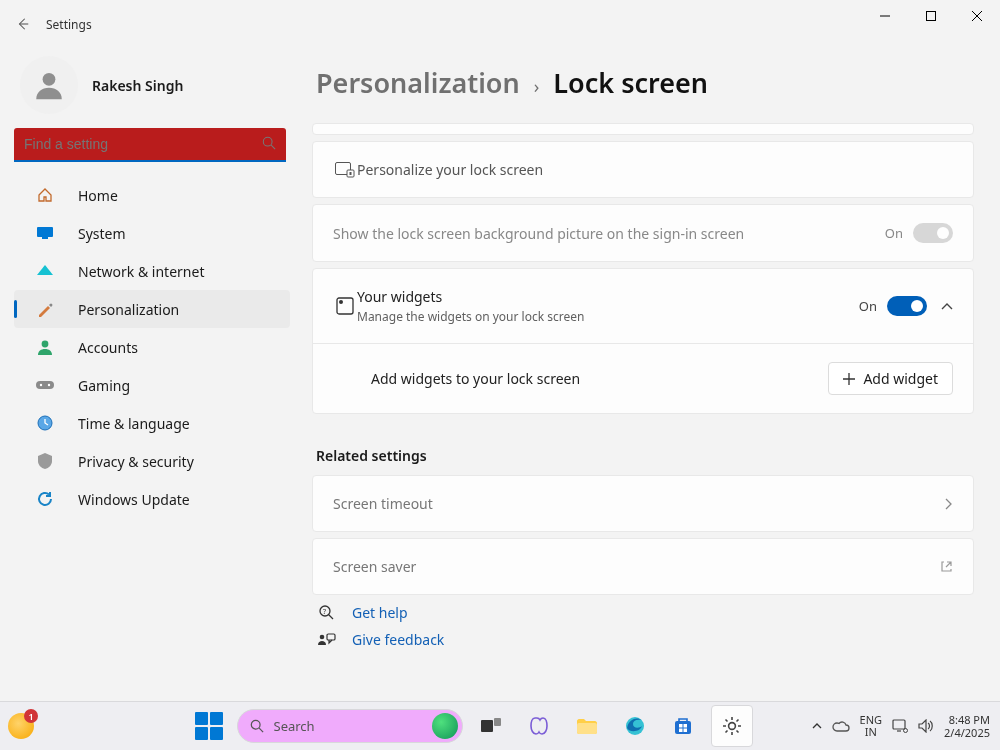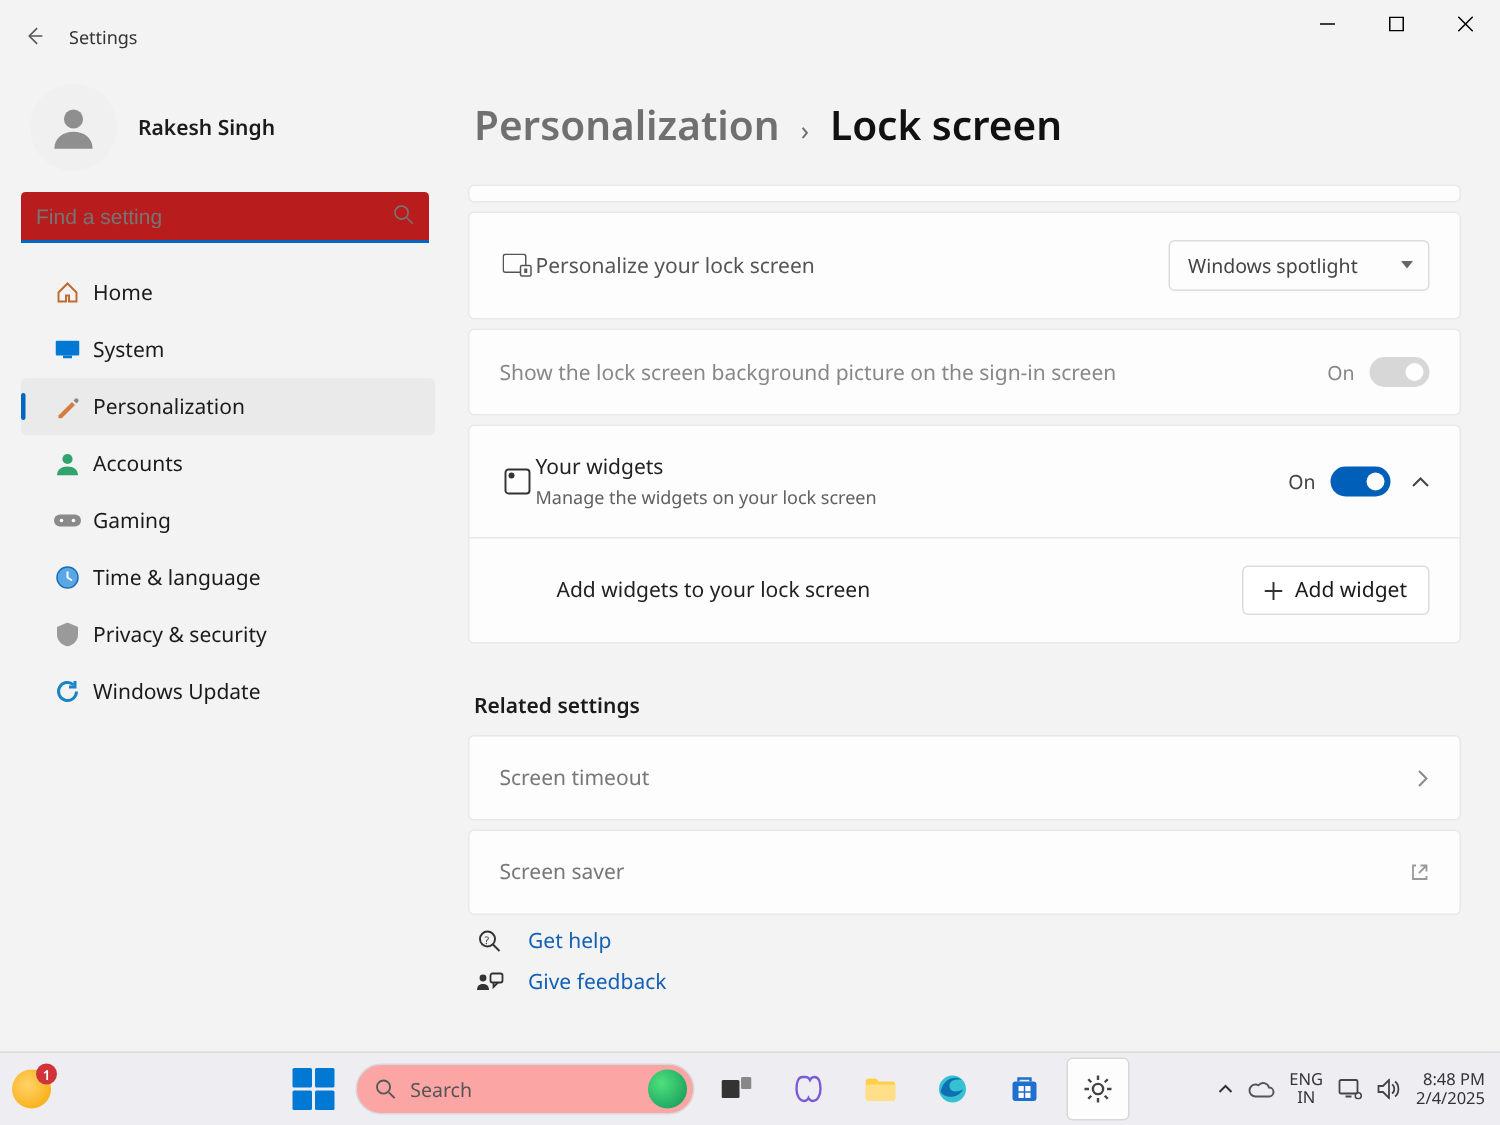--- a/index.html
+++ b/index.html
@@ -31,21 +31,21 @@
   
   .sidebar{width:300px;display:flex;flex-direction:column;padding:0 0 8px 0;box-sizing:border-box;}
   .profile{display:flex;align-items:center;gap:14px;padding:8px 12px 14px 20px;}
   .avatar{width:58px;height:58px;border-radius:50%;background:#f0f0f0;display:flex;align-items:center;justify-content:center;}
   .avatar svg{fill:#8f8f8f;}
   .profile-name{font-size:14px;font-weight:600;}
   .search{margin:0 14px 14px 14px;position:relative;}
   .search input{width:100%;box-sizing:border-box;background:#b91c1c;border:none;border-bottom:2px solid var(--accent);height:34px;padding:0 32px 0 10px;font-size:14px;outline:none;border-radius:3px 3px 0 0;}
   .search .icon{position:absolute;right:10px;top:8px;color:#777;}
   .nav{display:flex;flex-direction:column;gap:0px;padding-left:4px;}
-  .nav-item{display:flex;align-items:center;gap:8px;height:38px;padding:0 12px 0 22px;font-size:14px;border-radius:4px;margin:0 10px 0 10px;position:relative;}
+  .nav-item{display:flex;align-items:center;gap:24px;height:38px;padding:0 12px 0 22px;font-size:14px;border-radius:4px;margin:0 10px 0 10px;position:relative;}
   .nav-item.selected{background:var(--selected);}
   .nav-item.selected::before{content:"";position:absolute;left:0px;top:10px;bottom:10px;width:3px;background:var(--accent);border-radius:3px;}
   .nav-icon{width:18px;display:flex;justify-content:center;}
 
   
   .content{flex:1;padding:6px 26px 0 12px;overflow-y:auto;}
   .bc{display:flex;align-items:baseline;gap:14px;margin:10px 0 22px 4px;}
   .bc-parent{font-size:27px;font-weight:600;color:#707070;}
   .bc-sep{font-size:18px;color:#707070;}
   .bc-cur{font-size:27px;font-weight:600;color:#111;}
@@ -77,21 +77,21 @@
   .link-row a{color:#1360b5;text-decoration:none;}
 
   
   .taskbar{position:absolute;bottom:0;left:0;right:0;height:48px;background:var(--taskbar);border-top:1px solid #d9d9dc;display:flex;align-items:center;}
   .tb-left{width:190px;display:flex;align-items:center;padding-left:8px;gap:6px;}
   .weather{position:relative;width:26px;height:26px;border-radius:50%;background:radial-gradient(circle at 40% 40%,#ffd36a,#f7a600);}
   .weather .badge{position:absolute;top:-4px;right:-4px;background:#d13438;color:#fff;font-size:9px;width:14px;height:14px;border-radius:50%;display:flex;align-items:center;justify-content:center;font-weight:600;}
   .tb-center{flex:1;display:flex;align-items:center;justify-content:center;gap:8px;}
   .start{width:28px;height:28px;display:grid;grid-template-columns:1fr 1fr;grid-template-rows:1fr 1fr;gap:2px;}
   .start div{background:#0078d4;border-radius:1px;}
-  .tb-search{display:flex;align-items:center;gap:10px;background:#fca5a5;border:1px solid #d8d8db;border-radius:20px;height:32px;width:200px;padding:0 12px;position:relative;}
+  .tb-search{display:flex;align-items:center;gap:10px;background:#f0abfc;border:1px solid #d8d8db;border-radius:20px;height:32px;width:200px;padding:0 12px;position:relative;}
   .tb-search .s-icon{color:#555;}
   .tb-search .s-label{font-size:13px;color:#555;flex:1;}
   .tb-icon{width:40px;height:40px;display:flex;align-items:center;justify-content:center;border-radius:4px;}
   .tb-icon.active{background:#fdfdfd;border:1px solid #d8d8db;}
   .tb-right{width:250px;display:flex;align-items:center;justify-content:flex-end;gap:10px;padding-right:10px;font-size:11px;color:#333;}
   .lang{text-align:center;line-height:12px;}
   .clock{text-align:right;line-height:13px;}
 
   svg{display:block;}
 </style>
@@ -161,20 +161,28 @@
       </div>
       <div class="nav-item" data-name="sidebar-item-system">
         <span class="nav-icon" data-name="system-icon">
             <svg width="16" height="12" viewBox="0 0 16 12">
               <rect x="0" y="0" width="16" height="10" rx="1" fill="#0078d4"></rect>
               <rect x="5" y="10" width="6" height="2" fill="#0078d4"></rect>
             </svg>
           </span>
         <span data-name="sidebar-item-label">System</span>
       </div>
+      <div class="nav-item" data-name="sidebar-item-network">
+        <span class="nav-icon" data-name="network-icon">
+            <svg width="16" height="12" viewBox="0 0 16 12">
+              <path d="M8 0 0 10h16z" fill="#15c1d2"></path>
+            </svg>
+          </span>
+        <span data-name="sidebar-item-label">Network &amp; internet</span>
+      </div>
       <div class="nav-item selected" data-name="sidebar-item-personalization">
         <span class="nav-icon" data-name="personalization-icon">
             <svg width="16" height="16" viewBox="0 0 16 16">
               <path d="M2 14 11 5l2 2-9 9H2z" fill="#d47b3e"></path>
               <path d="M12 4l2 2 1-1a1.4 1.4 0 0 0-2-2z" fill="#888"></path>
             </svg>
           </span>
         <span data-name="sidebar-item-label">Personalization</span>
       </div>
       <div class="nav-item" data-name="sidebar-item-accounts">
@@ -240,23 +248,20 @@
     <div class="card" data-name="card-personalize-lockscreen">
       <div class="row">
         <span class="icon-slot" data-name="lockscreen-picture-icon">
           <svg width="20" height="16" viewBox="0 0 20 16">
               <rect x="0.5" y="0.5" width="15" height="12" rx="1.5" fill="none" stroke="#555"></rect>
               <rect x="12" y="8" width="7" height="7" rx="1" fill="#fdfdfd" stroke="#555"></rect>
               <rect x="14.5" y="10" width="2" height="3" fill="#555"></rect>
             </svg>
         </span>
         <span class="label" data-name="personalize-label">Personalize your lock screen</span>
-        <div class="dropdown" data-name="personalize-dropdown">
-          <span data-name="dropdown-value">Windows spotlight</span>
-        </div>
       </div>
     </div>
 
     <div class="card" data-name="card-signin-background">
       <div class="row">
         <span class="label" style="color:#888" data-name="signin-bg-label">Show the lock screen background picture on the sign-in screen</span>
         <span class="toggle-label" style="color:#888" data-name="signin-bg-state">On</span>
         <div class="toggle off" style="opacity:.6" data-name="signin-bg-toggle">
           
         </div>

